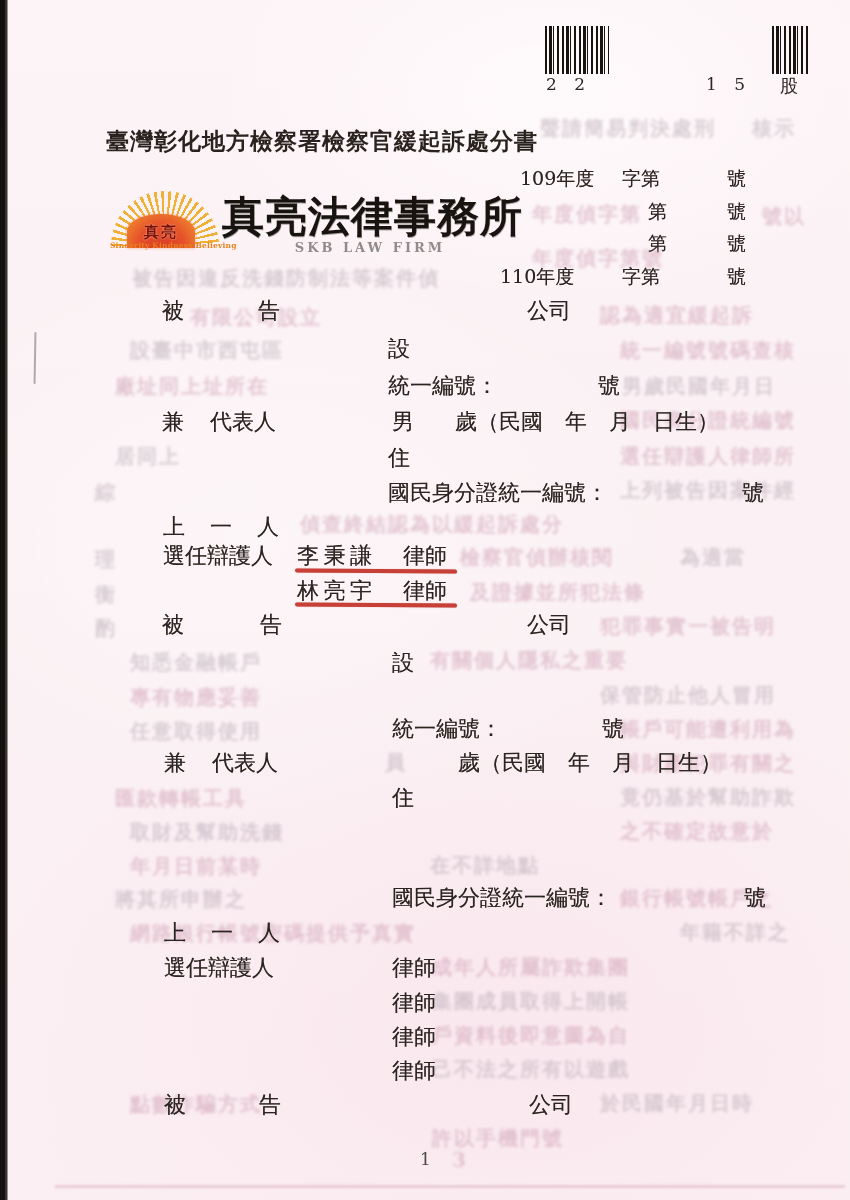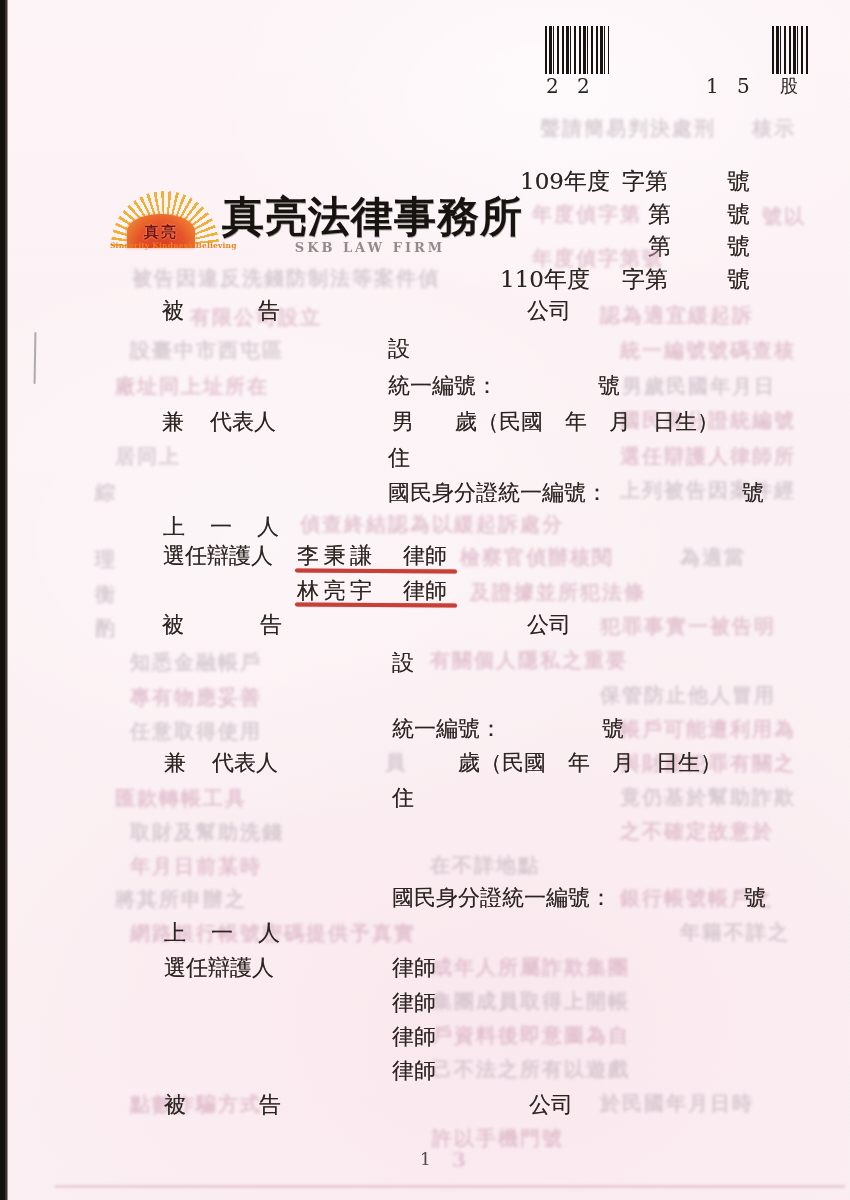--- a/index.html
+++ b/index.html
@@ -19,28 +19,28 @@
   
   .edge-strip{position:absolute;left:0;top:0;width:8px;height:1200px;
     background:linear-gradient(90deg,#14100d 0 5px,#3a322c 5px 7px,rgba(58,50,44,0) 8px);}
   
   .barcode{position:absolute;top:26px;height:48px;
     background:repeating-linear-gradient(90deg,
       #17130f 0 2px, transparent 2px 4px,
       #17130f 4px 7px, transparent 7px 8px,
       #17130f 8px 9px,  transparent 9px 12px,
       #17130f 12px 14px, transparent 14px 17px);}
-  .bc-label{position:absolute;color:#2b2521;font-size:20px;letter-spacing:6px;white-space:pre;}
+  .bc-label{position:absolute;color:#2b2521;font-size:17px;letter-spacing:6px;white-space:pre;}
   
   .doc-title{position:absolute;left:106px;top:126px;font-size:23px;font-weight:600;
     letter-spacing:1px;color:#29231f;white-space:pre;}
   
   .seg{position:absolute;font-size:22px;line-height:1.15;color:#2b2521;white-space:pre;
     text-shadow:0 0 .4px rgba(43,37,33,.55);}
-  .case-seg{font-size:23px;}
+  .case-seg{font-size:19px;}
   .sp{letter-spacing:4.5px;}
   
   .redline{position:absolute;height:4px;background:#c23127;border-radius:2px;
     transform:rotate(.45deg);opacity:.92;box-shadow:0 0 1px rgba(194,49,39,.6);}
   
   .ghost{position:absolute;font-size:20px;line-height:1;white-space:pre;
     filter:blur(1.7px);letter-spacing:2px;font-weight:600;}
   .g1{color:#cfa0b5;opacity:.55;}
   .g2{color:#b2a2ae;opacity:.48;}
   
@@ -74,20 +74,21 @@
 <div id="page">
 
   <div class="edge-strip"></div>
 
   <div class="barcode" style="left:545px;width:64px;"></div>
   <div class="barcode" style="left:772px;width:36px;"></div>
   <div class="bc-label" style="left:546px;top:74px;">2 2</div>
   <div class="bc-label" style="left:706px;top:74px;">1 5</div>
   <div class="bc-label" style="left:780px;top:74px;letter-spacing:0;font-size:18px;">股</div>
 
+  <div class="doc-title">臺灣彰化地方檢察署檢察官緩起訴處分書</div>
 
   <div id="case-lines">
       <div class="seg case-seg" style="left: 520px; top: 168px; color: rgb(43, 37, 33);">109年度</div>
       <div class="seg case-seg" style="left: 622px; top: 168px; color: rgb(43, 37, 33);">字第</div>
       <div class="seg case-seg" style="left: 727px; top: 168px; color: rgb(43, 37, 33);">號</div>
       <div class="seg case-seg" style="left: 648px; top: 201px; color: rgb(43, 37, 33);">第</div>
       <div class="seg case-seg" style="left: 727px; top: 201px; color: rgb(43, 37, 33);">號</div>
       <div class="seg case-seg" style="left: 648px; top: 233px; color: rgb(43, 37, 33);">第</div>
       <div class="seg case-seg" style="left: 727px; top: 233px; color: rgb(43, 37, 33);">號</div>
       <div class="seg case-seg" style="left: 500px; top: 266px; color: rgb(43, 37, 33);">110年度</div>

